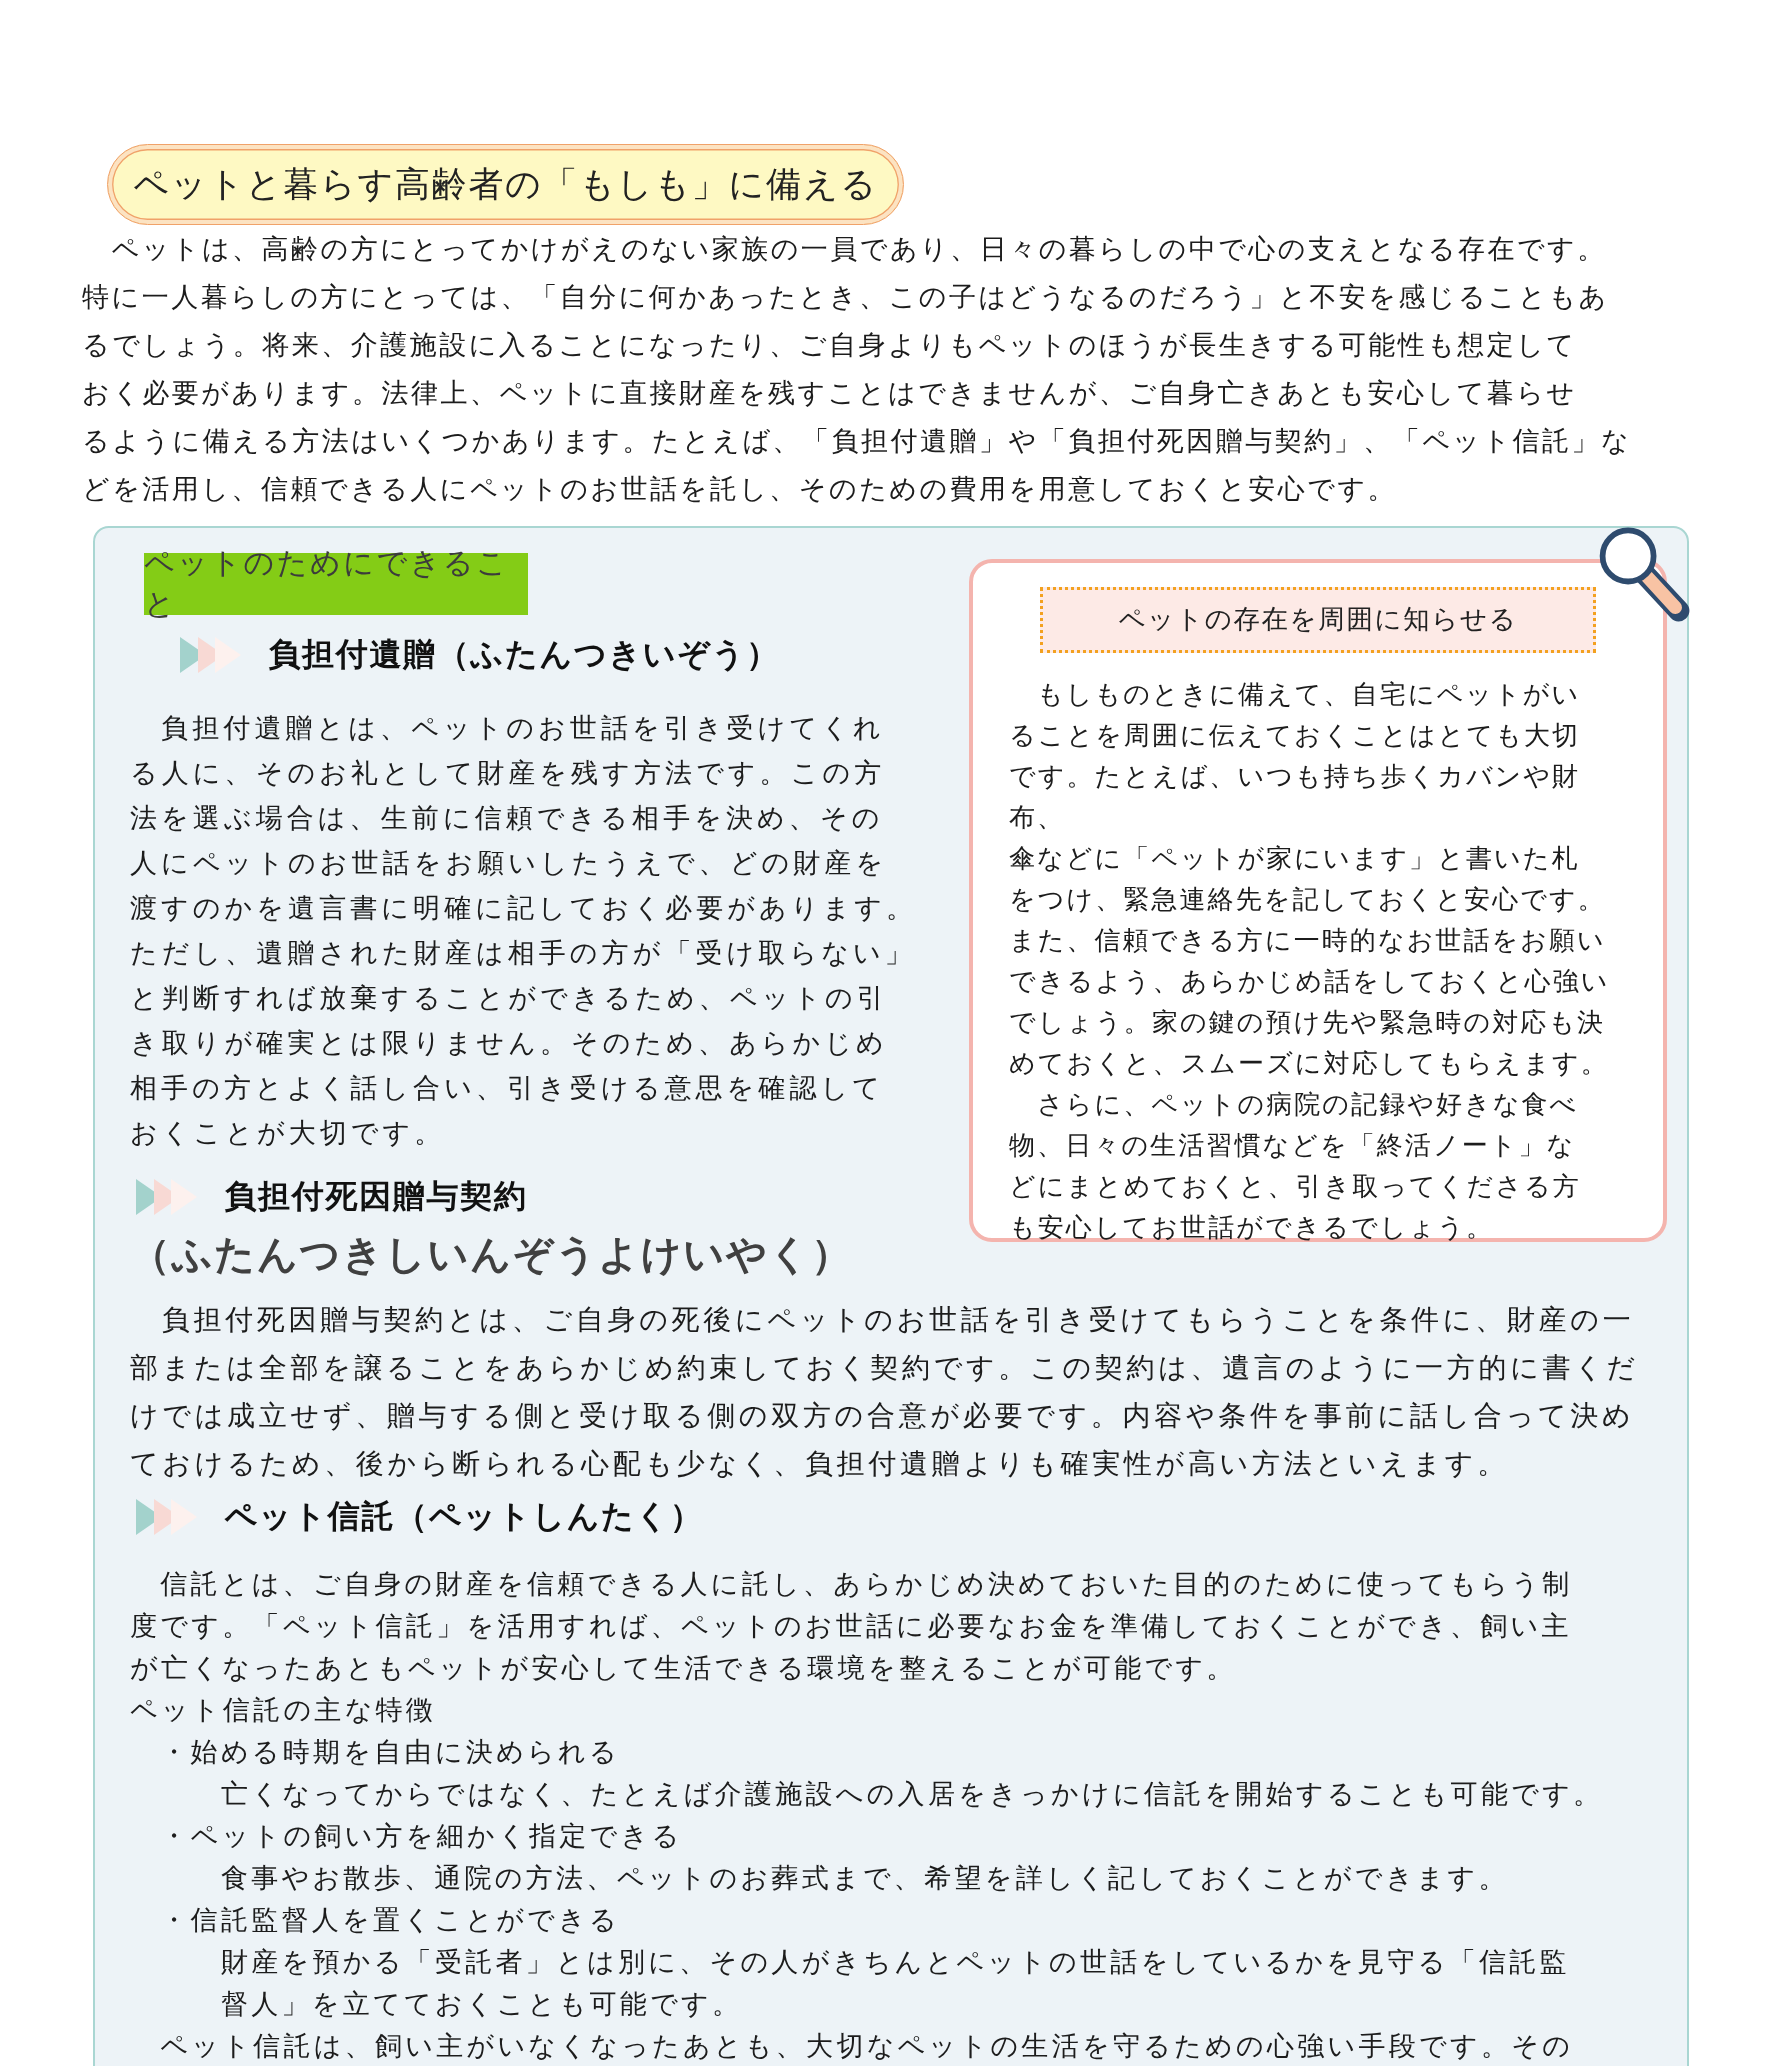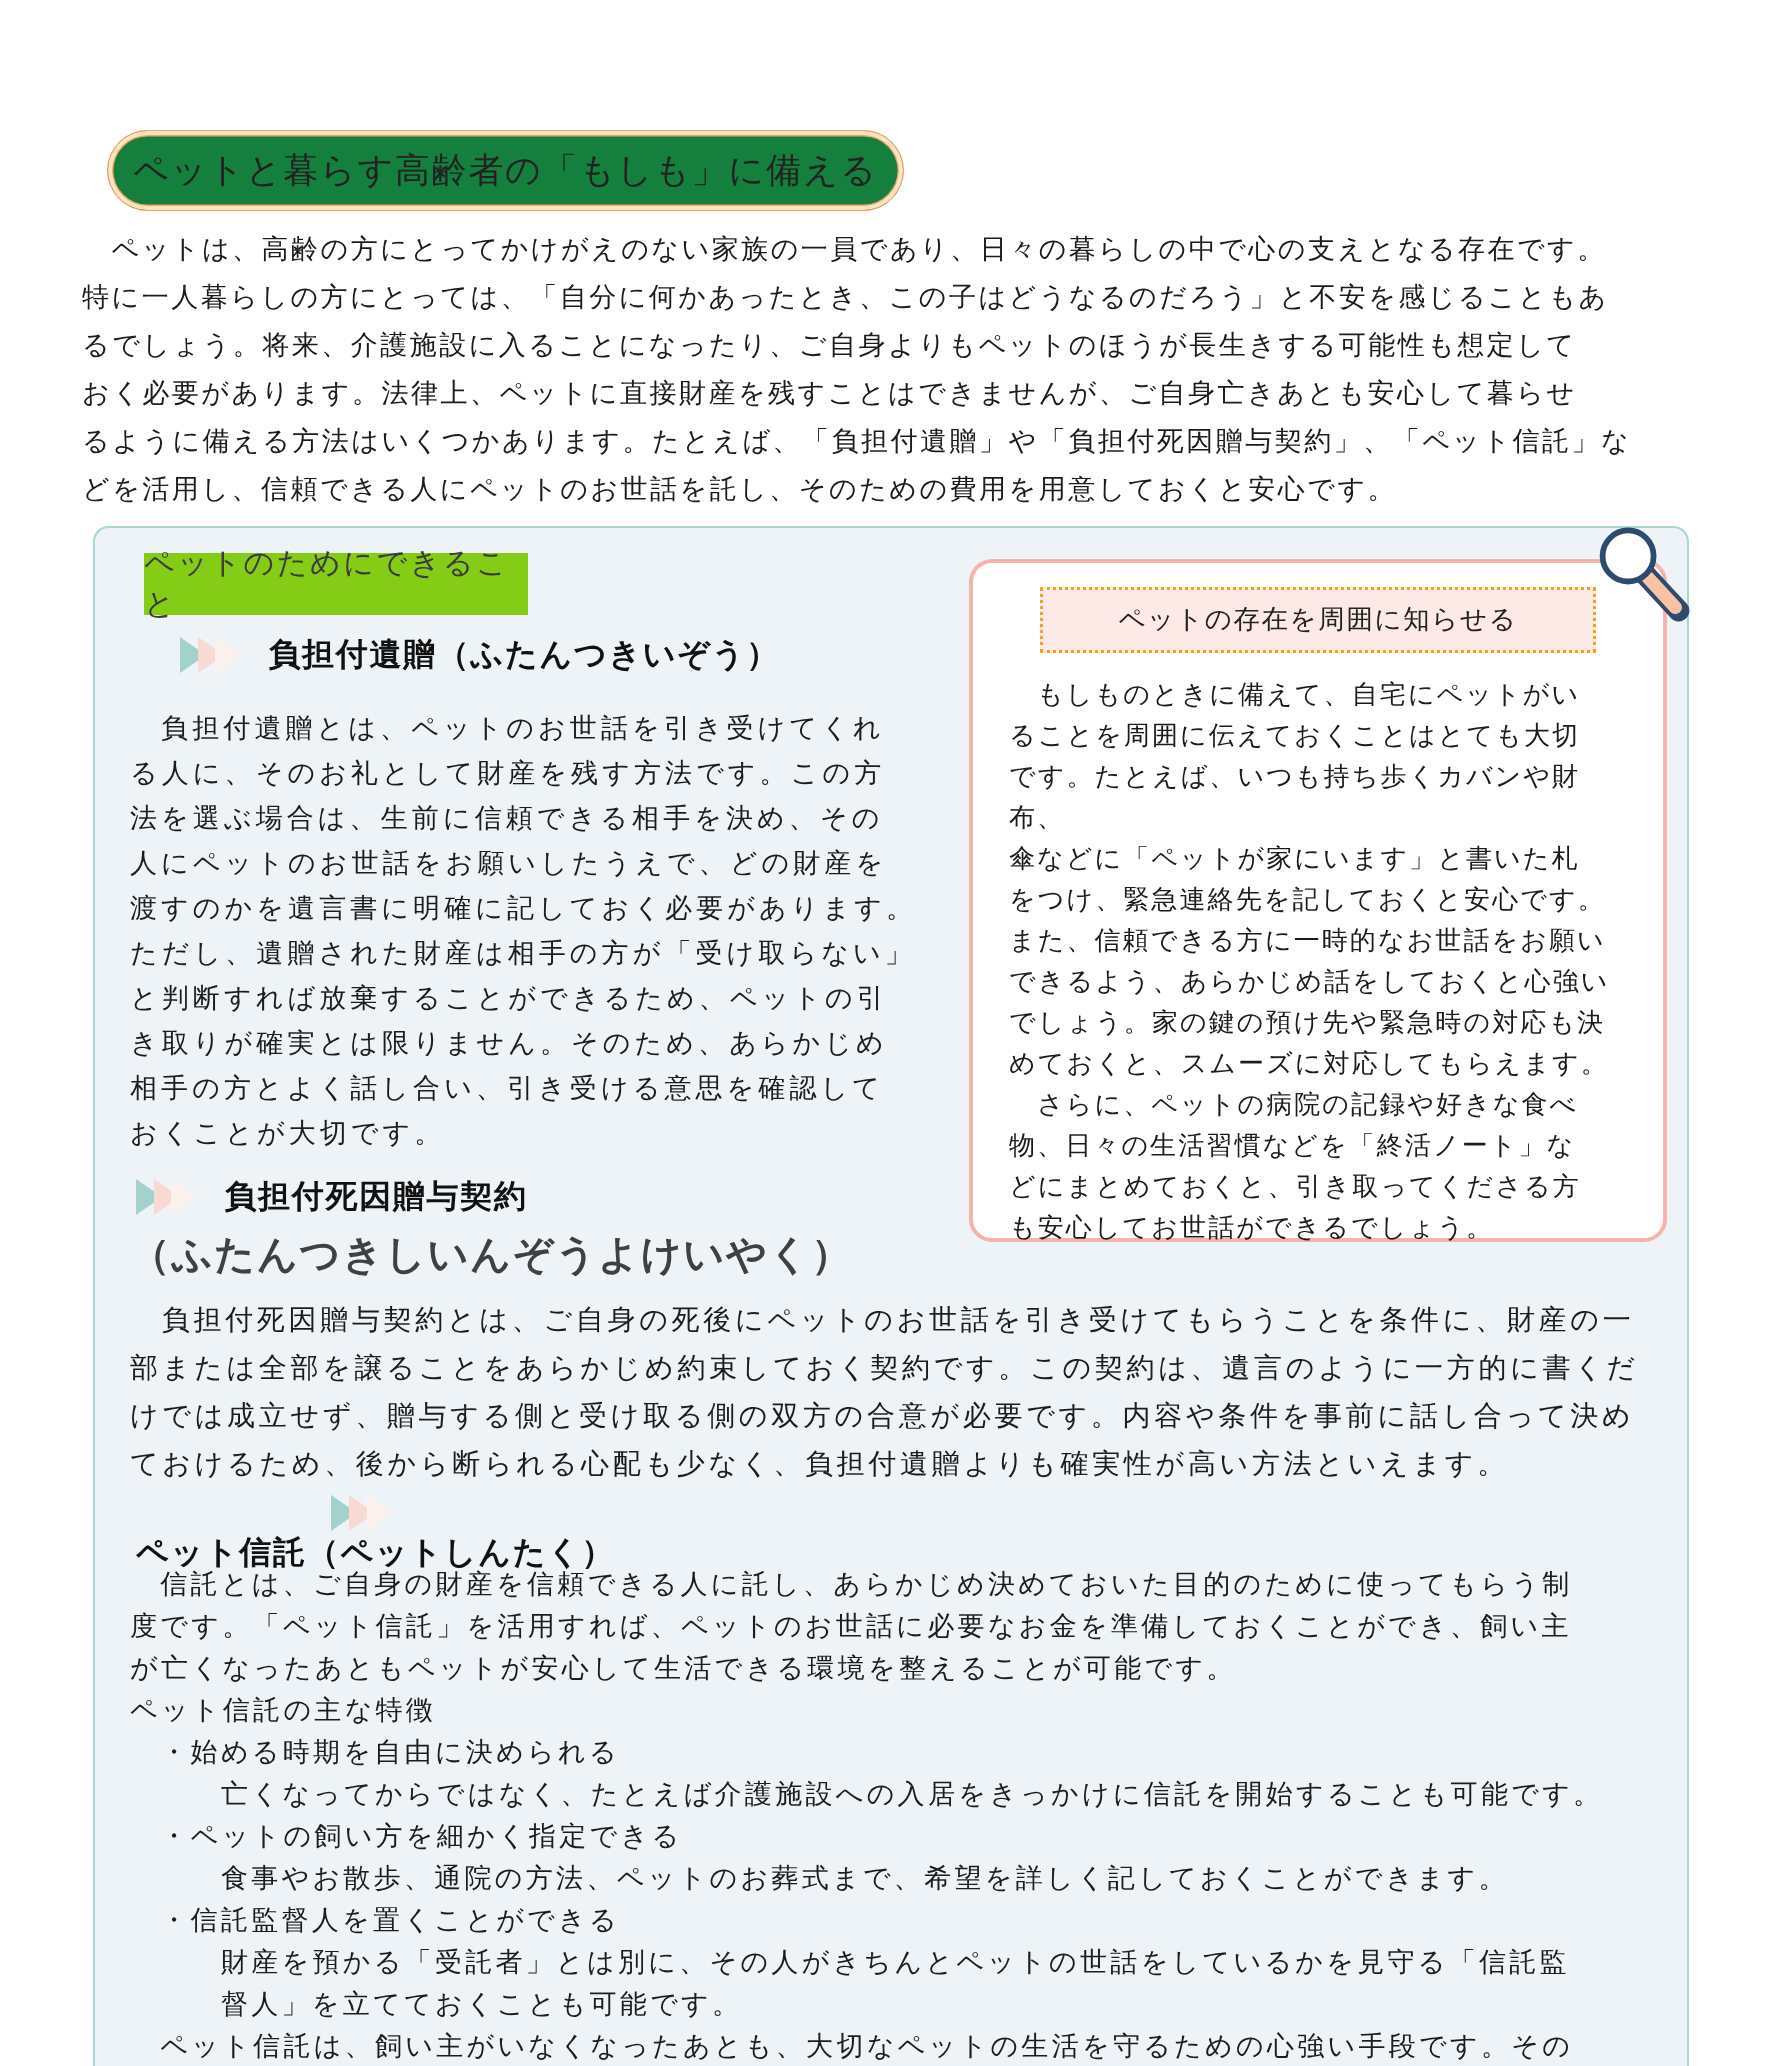--- a/index.html
+++ b/index.html
@@ -1,22 +1,22 @@
 <!DOCTYPE html>
 <html style="font-size:6.6px"><head>
 <meta charset="utf-8">
 <style>
   html,body{margin:0;padding:0;background:#ffffff;}
   .page{
     position:relative;width:1776px;height:2509px;background:#ffffff;
     font-family:"DejaVu Sans",sans-serif;color:#1c1c1c;overflow:hidden;
   }
   .title-pill{
-    position:absolute;left:107px;top:130px;width:795px;height:79px;
-    background:#15803d;border:1.7px solid #f0a269;border-radius:41px;
+    position:absolute;left:107px;top:144px;width:795px;height:79px;
+    background:#fef9c3;border:1.7px solid #f0a269;border-radius:41px;
     box-shadow:inset 0 0 0 4.1px #fce3c2, inset 0 0 0 5.4px #f0a269;
     display:flex;align-items:center;justify-content:center;
     font-size:35px;letter-spacing:1.7px;color:#222;
   }
   .intro{
     position:absolute;left:82px;top:225px;width:1595px;
     font-size:27px;line-height:48px;letter-spacing:2.5px;white-space:pre-line;
   }
   .main-box{
     position:absolute;left:93px;top:526px;width:1596px;height:1852px;
@@ -28,21 +28,21 @@
     background:#84cc16;color:#3c3c3c;
     display:flex;align-items:center;justify-content:center;
     font-size:30px;letter-spacing:2.5px;font-weight:500;
   }
   .sub-heading{
     position:absolute;display:flex;align-items:center;
     font-size:32px;font-weight:600;color:#111;letter-spacing:1.7px;
   }
   .sh1{left:41px;top:105px;margin-left:44px;}
   .sh2{left:41px;top:647px;}
-  .sh3{left:41px;top:967px;flex-direction:column;}
+  .sh3{left:41px;top:967px;}
   .arrows{display:inline-flex;align-items:center;margin-right:27px;}
   .arrows i{display:block;width:0;height:0;border-top:18px solid transparent;border-bottom:18px solid transparent;}
   .arrows .t1{border-left:26px solid #a3d2cc;}
   .arrows .t2{border-left:26px solid #f8d9d4;margin-left:-8.3px;}
   .arrows .t3{border-left:26px solid #fdf1ee;margin-left:-8.3px;}
   .furigana{
     position:absolute;left:35px;top:699px;
     font-size:40px;font-weight:700;color:#404040;letter-spacing:1.7px;
   }
   .col-text{

